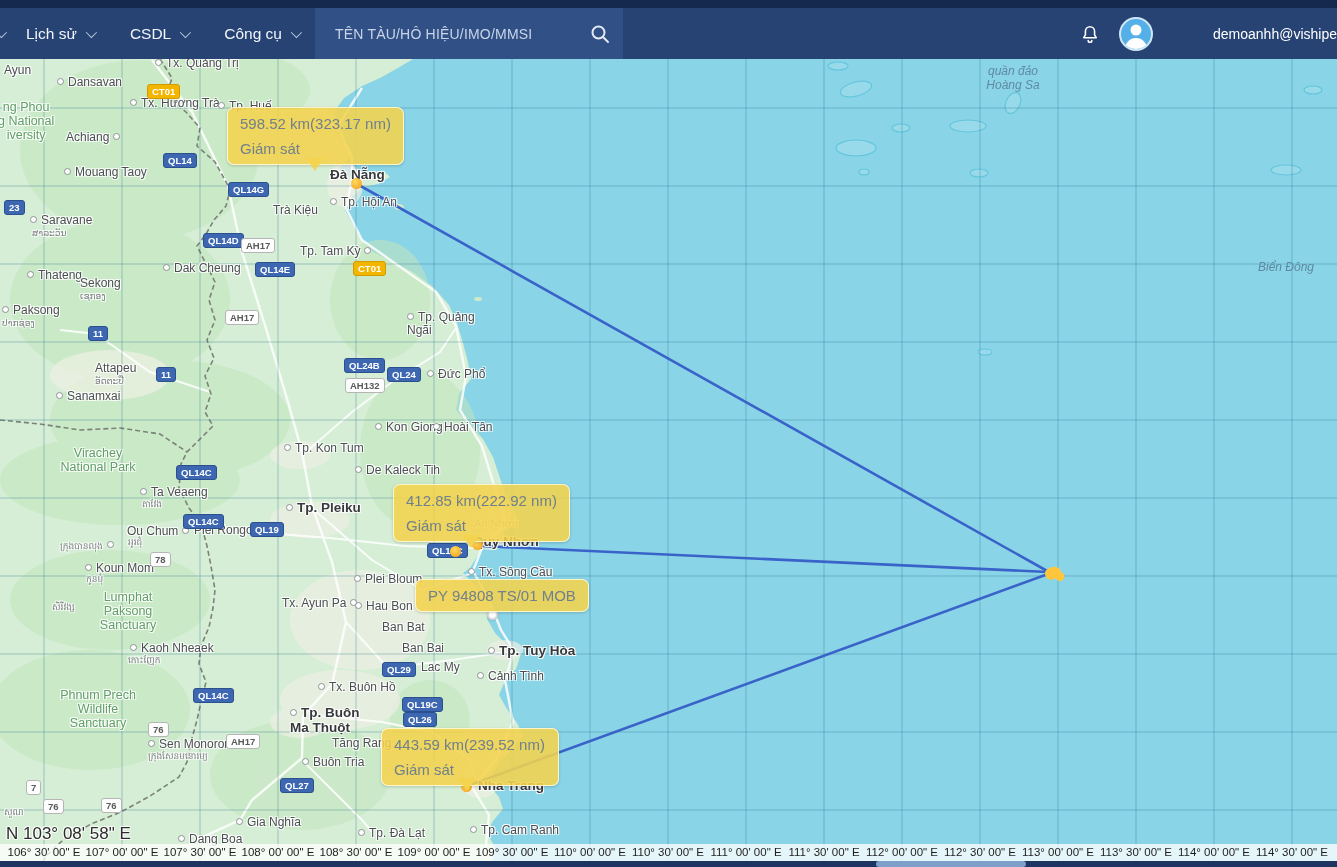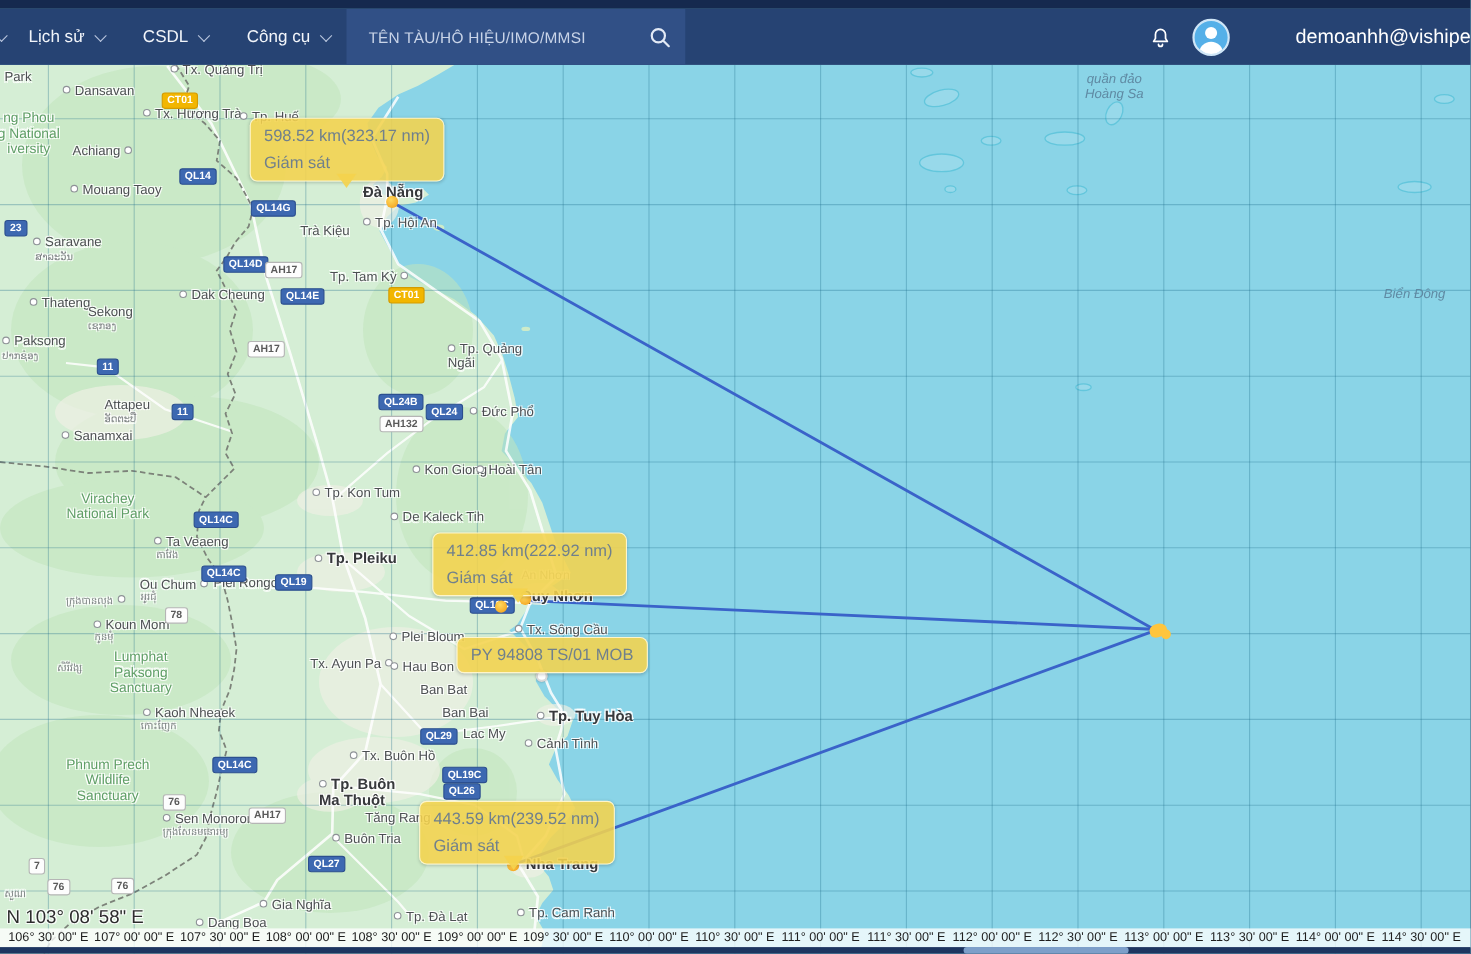--- a/index.html
+++ b/index.html
@@ -17,21 +17,21 @@
   .nav-gap{width:36px;}
   #searchbox{margin-left:16px;height:51px;width:278px;background:#315086;display:flex;align-items:center;
              padding:0 12px 0 18px;}
   #searchbox input{flex:1;background:transparent;border:none;outline:none;color:#e8eef8;
                    font-size:14px;font-family:inherit;letter-spacing:.2px;}
   #searchbox input::placeholder{color:#c9d4e8;opacity:1;}
   #nav-right{margin-left:auto;display:flex;align-items:center;gap:16px;padding-right:0;}
   #bell{width:26px;height:26px;display:flex;align-items:center;justify-content:center;cursor:pointer;}
   #avatar{width:34px;height:34px;border-radius:50%;background:#55b0e8;display:flex;align-items:flex-end;
           justify-content:center;overflow:hidden;border:2px solid #cfe6f7;box-sizing:border-box;cursor:pointer;}
-  #user-email{font-size:18px;color:#ffffff;white-space:nowrap;cursor:pointer;margin-left:44px;}
+  #user-email{font-size:14px;color:#ffffff;white-space:nowrap;cursor:pointer;margin-left:44px;}
 
   
   #map{position:absolute;left:0;top:0;width:1337px;height:867px;background:#8ad4e7;}
   #base,#tracks{position:absolute;left:0;top:0;}
   #tracks{z-index:6;pointer-events:none;}
   #labels,#badges,#markers,#tips{position:absolute;left:0;top:0;width:100%;height:100%;pointer-events:none;}
   #labels{z-index:7;} #badges{z-index:7;} #markers{z-index:8;} #tips{z-index:9;}
 
   .lbl{position:absolute;white-space:pre-line;line-height:13px;
        text-shadow:-1px -1px 0 rgba(255,255,255,.85),1px -1px 0 rgba(255,255,255,.85),
@@ -191,21 +191,21 @@
         </g>
     </svg>
 
     <svg id="tracks" width="1337" height="867" viewBox="0 0 1337 867">
         <line x1="357" y1="184" x2="1049" y2="572" stroke="#3a63c9" stroke-width="2.6" stroke-linecap="round"></line>
         <line x1="480" y1="546" x2="1048" y2="572" stroke="#3a63c9" stroke-width="2.6" stroke-linecap="round"></line>
         <line x1="1048" y1="574" x2="467" y2="786" stroke="#3a63c9" stroke-width="2.6" stroke-linecap="round"></line>
       </svg>
 
     <div id="labels">
-        <span class="lbl town" style="left: 4px; top: 64px;">Park</span>
+        <span class="lbl town" style="left: 4px; top: 64px;">Ayun</span>
         <span class="lbl town" style="left: 57px; top: 76px;"><i class="cdot l"></i>Dansavan</span>
         <span class="lbl town" style="left: 155px; top: 57px;"><i class="cdot l"></i>Tx. Quảng Trị</span>
         <span class="lbl town" style="left: 130px; top: 97px;"><i class="cdot l"></i>Tx. Hương Trà</span>
         <span class="lbl town" style="left: 218px; top: 100px;"><i class="cdot l"></i>Tp. Huế</span>
         <span class="lbl area" style="left: -2px; top: 100px;">ng Phou
 g National
 iversity</span>
         <span class="lbl town" style="left: 66px; top: 131px;">Achiang<i class="cdot r"></i></span>
         <span class="lbl town" style="left: 64px; top: 166px;"><i class="cdot l"></i>Mouang Taoy</span>
         <span class="lbl town" style="left: 30px; top: 214px;"><i class="cdot l"></i>Saravane</span>

